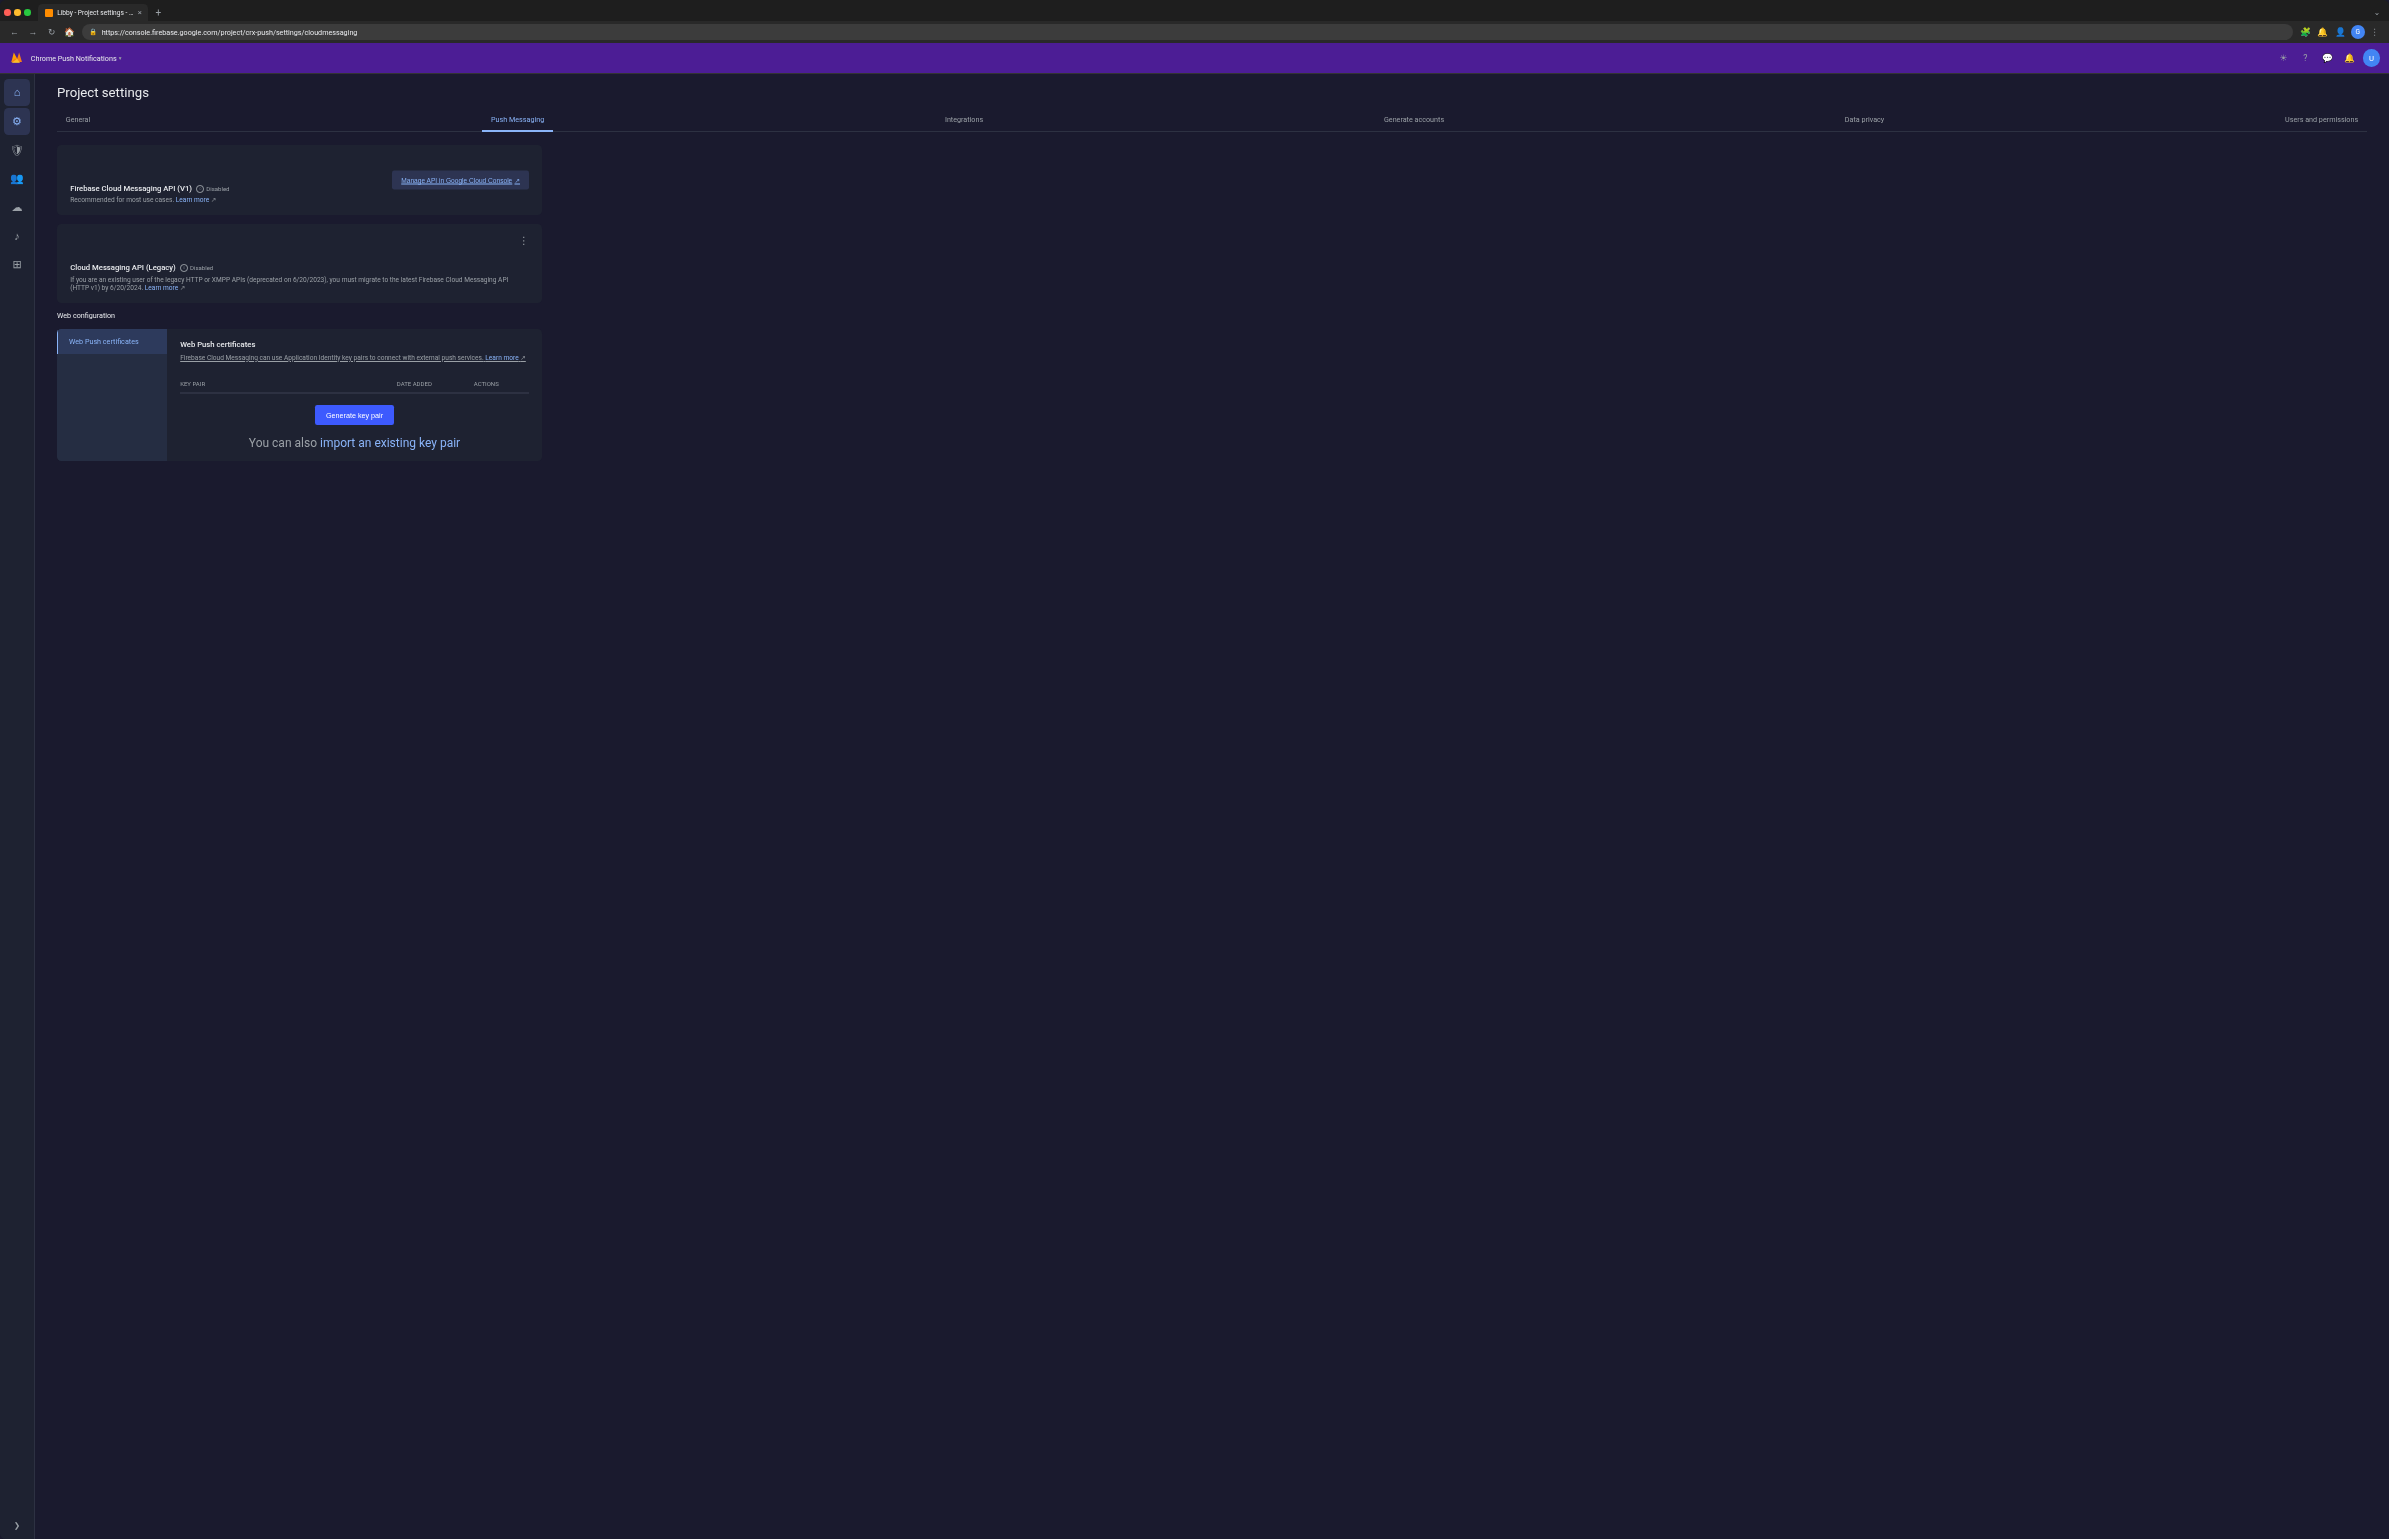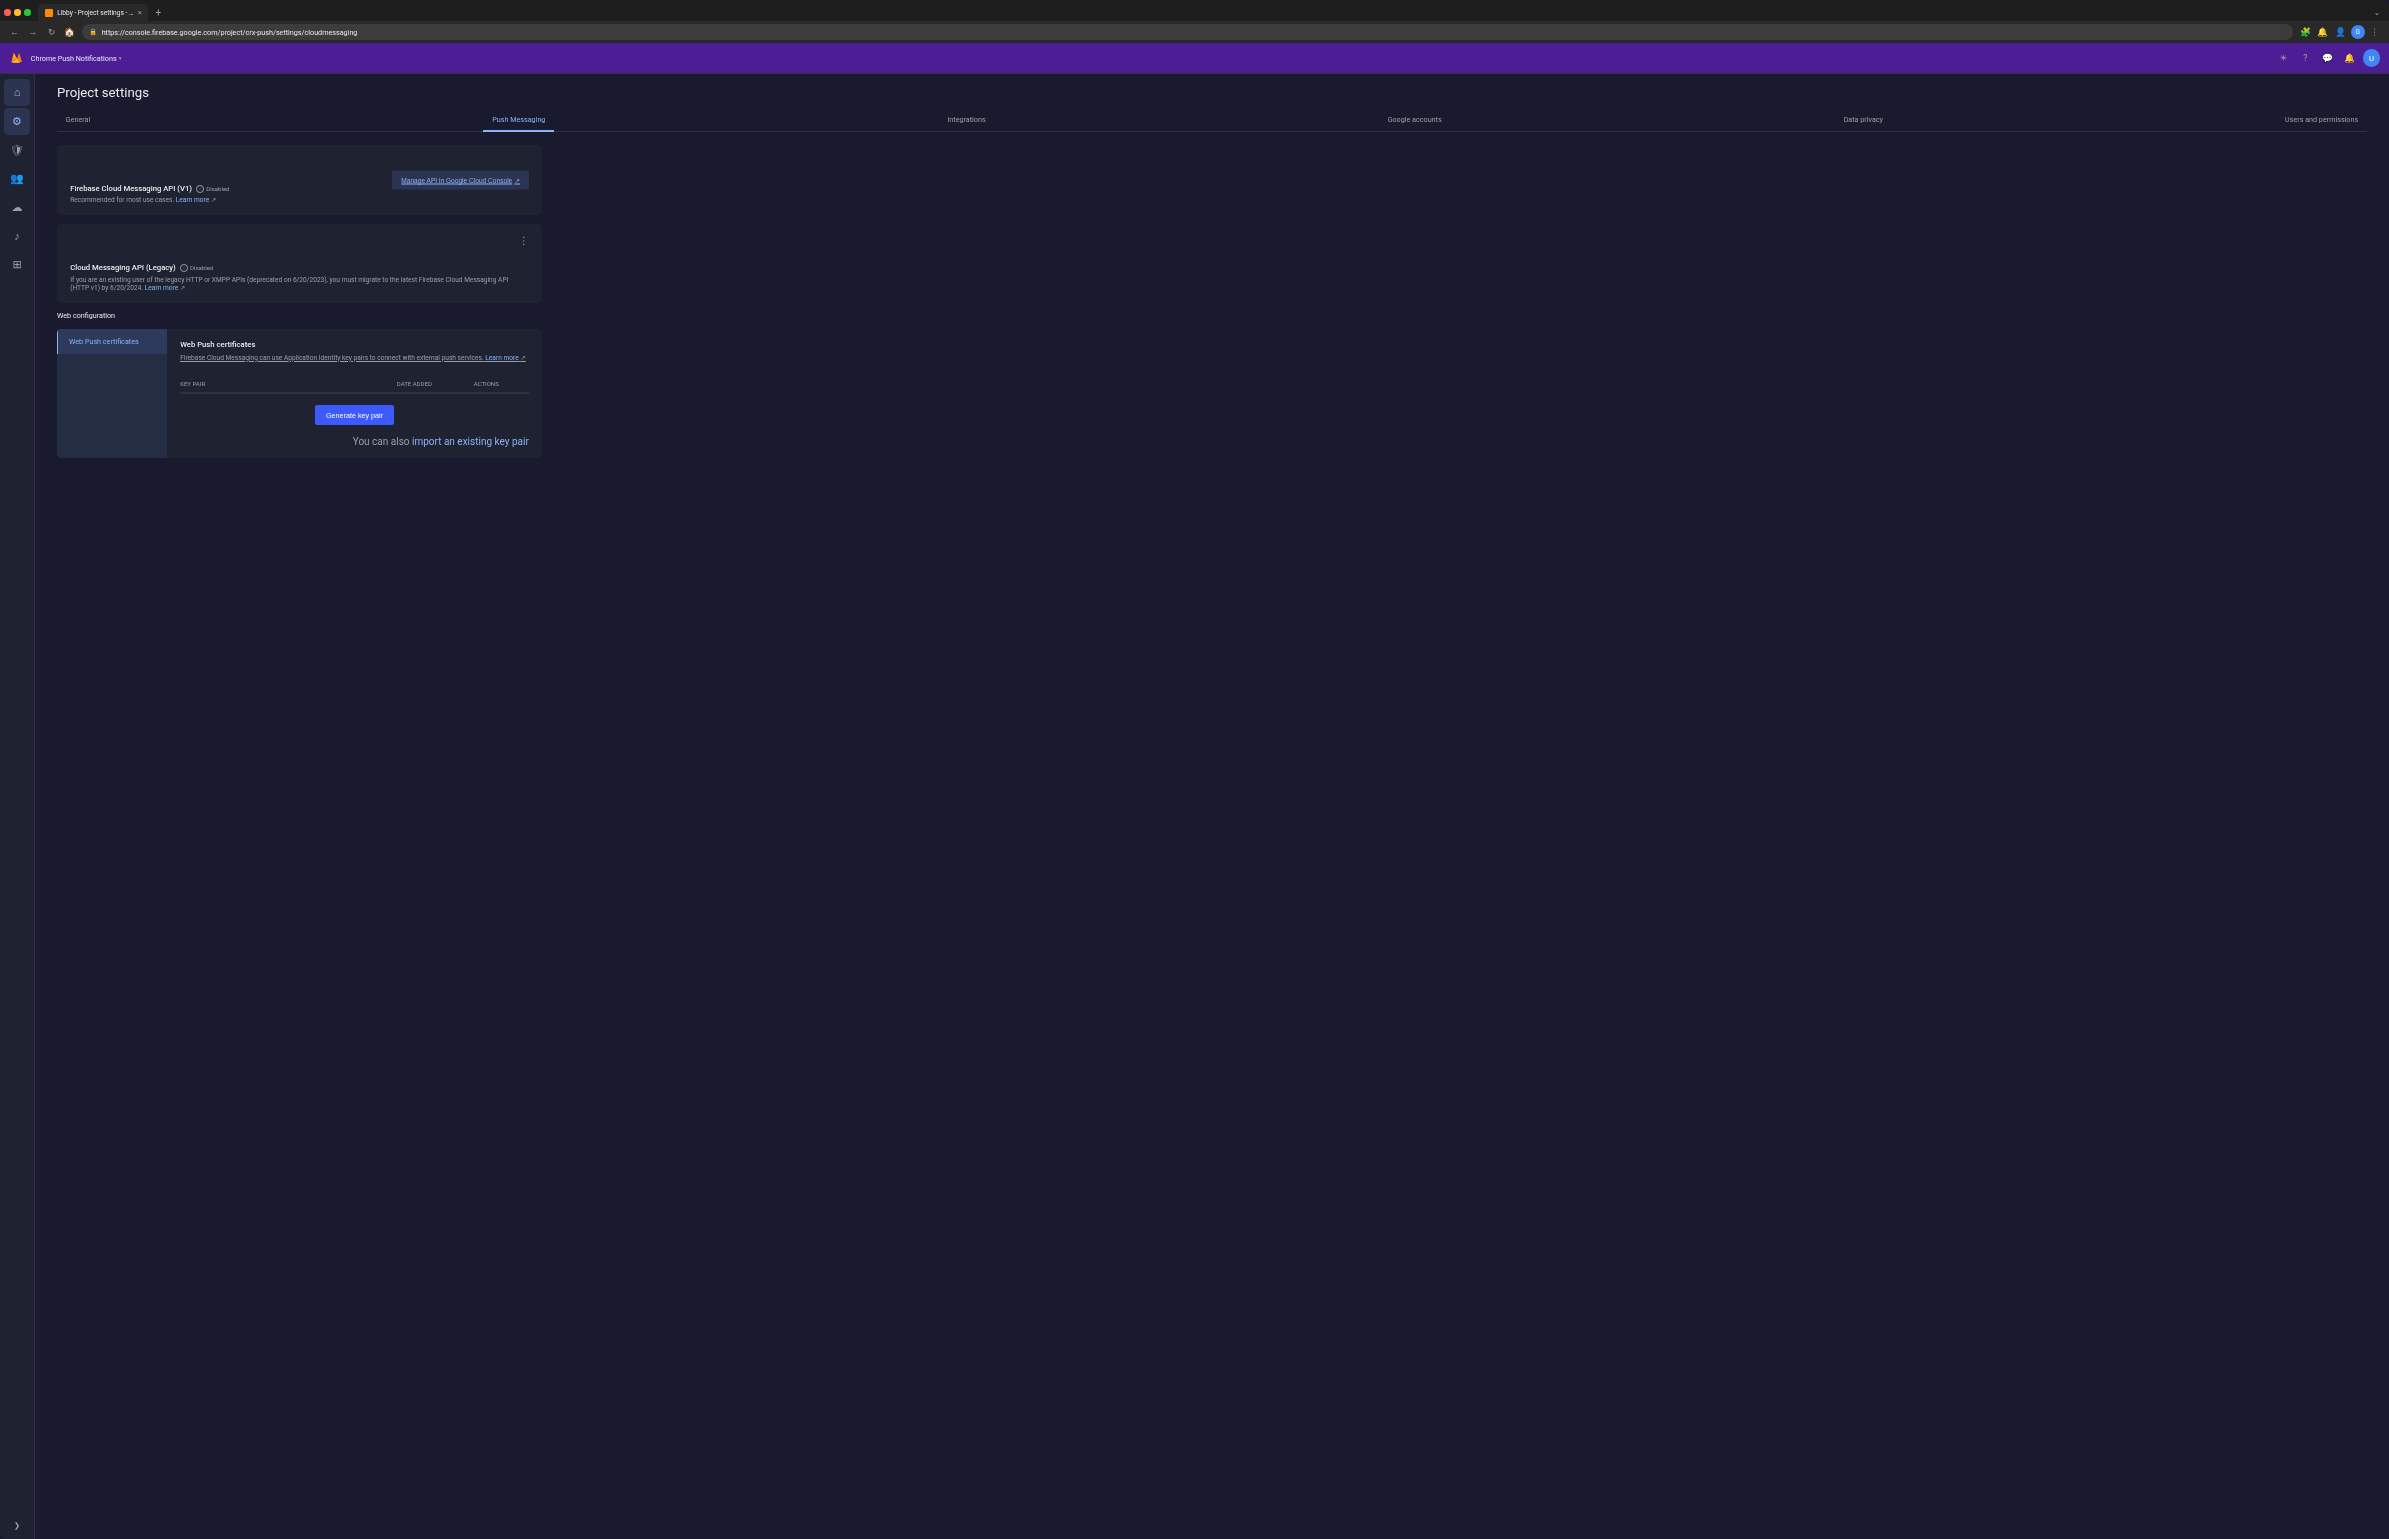--- a/index.html
+++ b/index.html
@@ -501,22 +501,22 @@
       border: none;
       border-radius: 2.2px;
       padding: 5.5px 11px;
       font-size: 7.2px;
       cursor: pointer;
       display: block;
       margin: 11px auto;
     }
 
     .import-text {
-      text-align: right;
-      font-size: 10px;
+      text-align: center;
+      font-size: 12px;
       color: #9aa0a6;
       margin-top: 4.4px;
     }
 
     .import-text a {
       color: #8ab4f8;
       text-decoration: none;
     }
 
     
@@ -637,21 +637,21 @@
         </div>
       </div>
 
       <div class="main-content">
         <div class="page-header">
           <h1 class="page-title">Project settings</h1>
           <div class="tabs">
             <div class="tab-item">General</div>
             <div class="tab-item active">Push Messaging</div>
             <div class="tab-item">Integrations</div>
-            <div class="tab-item">Google accounts</div>
+            <div class="tab-item">Generate accounts</div>
             <div class="tab-item">Data privacy</div>
             <div class="tab-item">Users and permissions</div>
           </div>
         </div>
 
         <div class="content-area">
 
           <div class="api-card">
             <div class="api-card-content">
               <div class="api-title-row">

